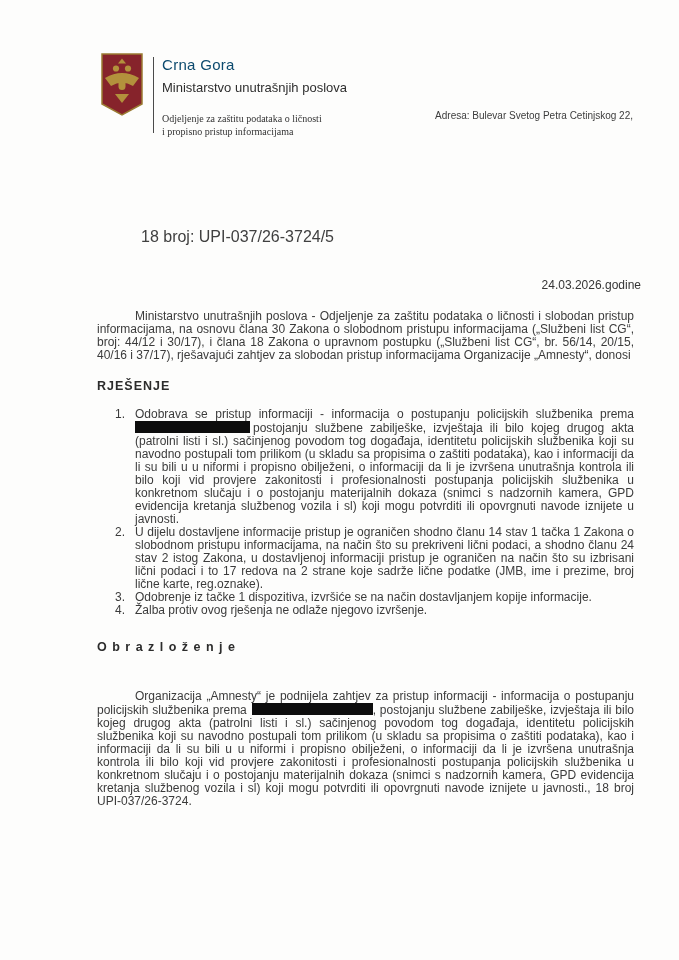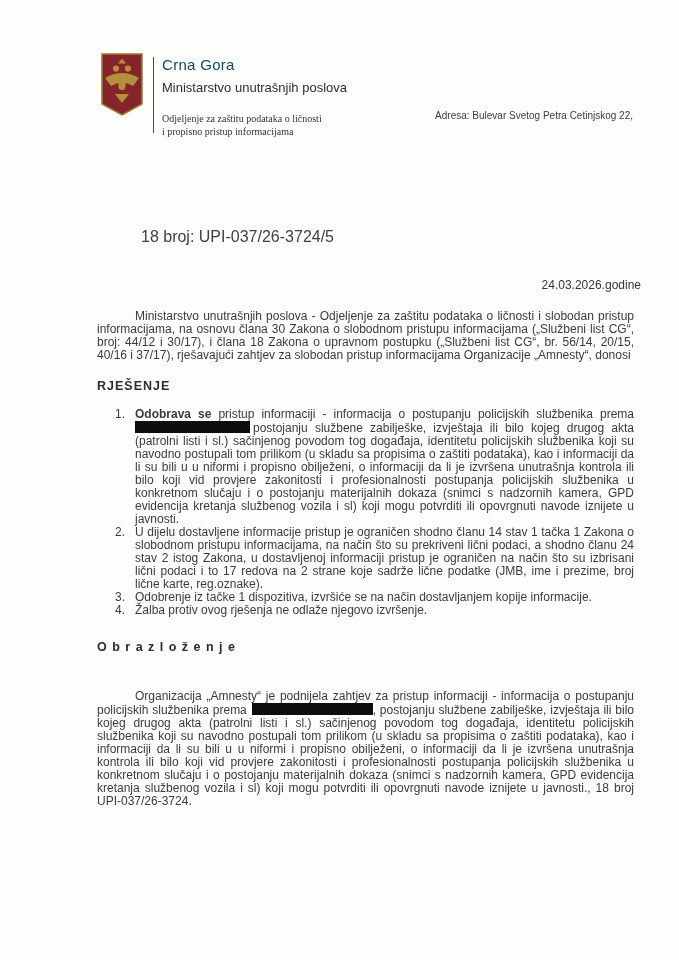--- a/index.html
+++ b/index.html
@@ -50,21 +50,21 @@
   .center-head {
     font-weight:bold; font-size:12.5px;
     letter-spacing:1px; color:#2c2c2c;
   }
   .head-rjesenje { margin-top:18px; }
   .head-obraz   { margin-top:24px; }
   .list { margin-top:15px; }
   .li { display:flex; }
   .li-num { flex:none; width:20px; margin-left:18px; }
   .li-text { flex:1; text-align:justify; }
-  .b { font-weight:bold;margin-top:10px; }
+  .b { font-weight:normal;margin-top:10px; }
   .final-para { margin-top:36px; }
 
   .redact {
     display:inline-block; background:#0d0d0d;
     height:12px; vertical-align:-1px; margin-right:3px;
   }
   .redact-1 { width:115px; }
   .redact-2 { width:121px; margin-left:1px; margin-right:0; }
 </style>
 </head>

